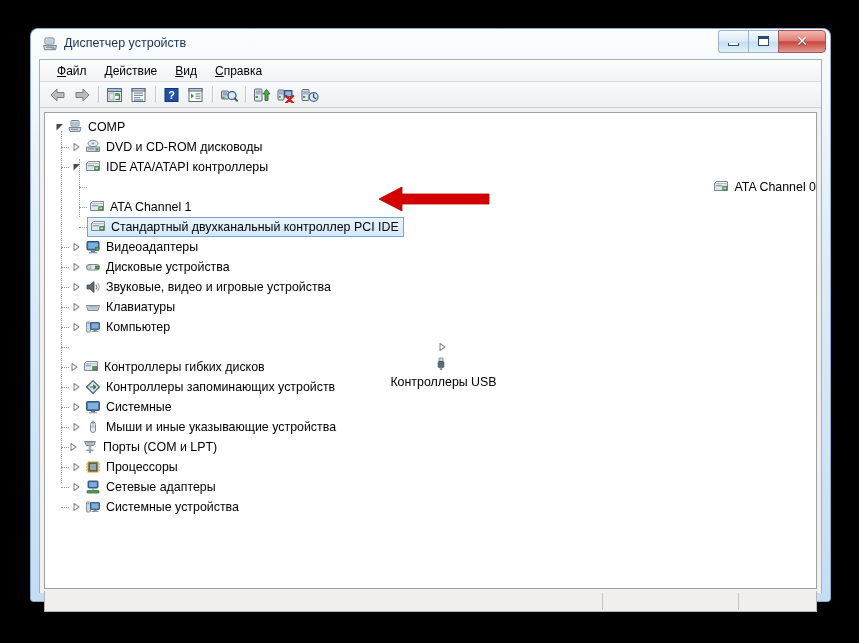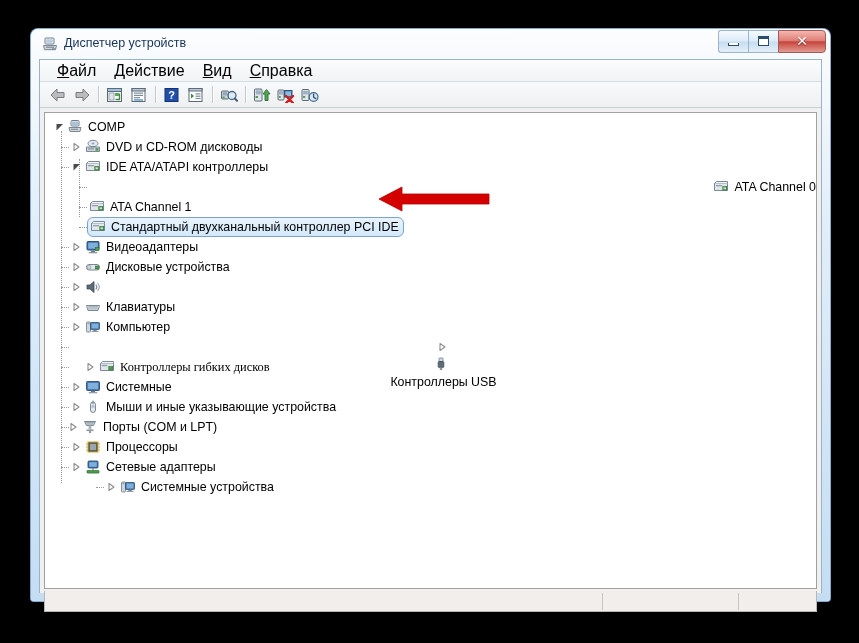--- a/index.html
+++ b/index.html
@@ -41,21 +41,21 @@
   .wb .x-g{left:0;top:0;right:0;bottom:0;color:#fff;font-size:14px;font-weight:bold;text-align:center;line-height:21px;text-shadow:0 1px 1px rgba(0,0,0,.5);}
 
   
   .client{position:absolute;left:8px;top:30px;width:783px;height:534px;
           background:#f0f0f0;border:1px solid #9bb2c9;border-bottom:none;box-sizing:border-box;}
 
   
   .menubar{position:absolute;left:0;top:0;width:781px;height:22px;
            background:linear-gradient(180deg,#fbfcfd 0%,#f1f3f5 100%);
            border-bottom:1px solid #d7dce1;display:flex;align-items:center;padding-left:8px;box-sizing:border-box;}
-  .menu-item{font-size:16px;color:#000;padding:3px 9px;white-space:nowrap;cursor:default;}
+  .menu-item{font-size:12px;color:#000;padding:3px 9px;white-space:nowrap;cursor:default;}
   .menu-item u{text-decoration:underline;}
 
   
   .toolbar{position:absolute;left:0;top:22px;width:781px;height:26px;
            background:linear-gradient(180deg,#f8f9fa 0%,#eef0f2 100%);
            border-bottom:1px solid #c8ced4;display:flex;align-items:center;padding-left:6px;box-sizing:border-box;}
   .tb-btn{width:23px;height:22px;margin-right:1px;display:flex;align-items:center;justify-content:center;cursor:default;}
   .tb-sep{width:1px;height:17px;background:#c3c9cf;margin:0 4px;box-shadow:1px 0 0 #fdfdfd;}
 
   
@@ -63,21 +63,21 @@
             background:#fff;border:1px solid #a0a0a0;box-sizing:border-box;overflow:hidden;}
   .tree{position:relative;padding:4px 0 0 0;}
 
   .row{position:relative;height:20px;display:flex;align-items:center;white-space:nowrap;cursor:default;}
   .row .lbl{font-size:12.4px;color:#000;line-height:20px;}
   .exp{width:14px;height:20px;position:relative;flex:0 0 14px;}
   .ico{width:16px;height:16px;flex:0 0 16px;margin-right:5px;position:relative;}
 
   .sel-wrap{display:inline-flex;align-items:center;
             background:linear-gradient(180deg,#e8f3fd 0%,#d2e9fb 100%);
-            border:1px solid #7da2ce;border-radius:6px;padding:0 4px 0 2px;height:18px;}
+            border:1px solid #7da2ce;border-radius:0;padding:0 4px 0 2px;height:18px;}
   .sel-wrap .lbl{line-height:16px;}
 
   
   .guide{position:absolute;width:1px;border-left:1px dotted #9a9a9a;}
   .guide-h{position:absolute;height:1px;border-top:1px dotted #9a9a9a;}
 
   
   .statusbar{position:absolute;left:4px;top:531px;width:773px;height:21px;
              background:#f1eeec;border:1px solid #b6b6b6;border-top:none;box-sizing:border-box;}
   .sb-sep{position:absolute;top:2px;width:1px;height:17px;background:#c8c4c2;}
@@ -373,20 +373,21 @@
                   <path d="M3 1.5 L8 5 L3 8.5 Z" fill="none" stroke="#8d8d8d" stroke-width="1.1" stroke-linejoin="round"></path>
                 </svg>
             </span>
             <span class="ico">
               <svg width="16" height="16" viewBox="0 0 16 16">
                 <path d="M2 6 L5 6 L9 2.5 L9 13.5 L5 10 L2 10 Z" fill="#5d6b78" stroke="#3e4a55" stroke-width=".8" stroke-linejoin="round"></path>
                 <path d="M10.8 5.5 A4 4 0 0 1 10.8 10.5" stroke="#7b8894" stroke-width="1.1" fill="none"></path>
                 <path d="M12.6 4 A6.2 6.2 0 0 1 12.6 12" stroke="#9aa6b1" stroke-width="1.1" fill="none"></path>
               </svg>
             </span>
+            <span class="lbl">Звуковые, видео и игровые устройства</span>
           </div>
 
           <div class="row" style="padding-left:26px;">
             <div class="guide-h" style="left:16px;top:10px;width:8px;"></div>
             <span class="exp">
               <svg width="10" height="10" viewBox="0 0 10 10" style="margin-top:5px;">
                   <path d="M3 1.5 L8 5 L3 8.5 Z" fill="none" stroke="#8d8d8d" stroke-width="1.1" stroke-linejoin="round"></path>
                 </svg>
             </span>
             <span class="ico">
@@ -428,38 +429,53 @@
             <span class="ico">
               <svg width="16" height="16" viewBox="0 0 16 16">
                 <rect x="6" y="2" width="4" height="3.5" rx=".6" fill="#cfd6dc" stroke="#6d7d8c" stroke-width=".8"></rect>
                 <rect x="5.2" y="5.5" width="5.6" height="6" rx="1" fill="#5d6b78" stroke="#3e4a55" stroke-width=".8"></rect>
                 <rect x="6.8" y="11.5" width="2.4" height="2.6" fill="#8d979f"></rect>
               </svg>
             </span>
             <span class="lbl">Контроллеры USB</span>
           </div>
 
-          <div class="row" style="padding-left:40px;font-family:Liberation Serif, serif;">
+          <div class="row" style="padding-left:24px;">
             <div class="guide-h" style="left:16px;top:10px;width:8px;"></div>
             <span class="exp">
               <svg width="10" height="10" viewBox="0 0 10 10" style="margin-top:5px;">
                   <path d="M3 1.5 L8 5 L3 8.5 Z" fill="none" stroke="#8d8d8d" stroke-width="1.1" stroke-linejoin="round"></path>
                 </svg>
             </span>
             <span class="ico">
               <svg width="16" height="16" viewBox="0 0 16 16">
                 <path d="M1.5 4.5h13v7h-13z" fill="#e1e6ea" stroke="#6d7d8c" stroke-width=".9"></path>
                 <path d="M1.5 4.5 L3.5 2.5 L14.5 2.5 L14.5 4.5" fill="#f2f5f7" stroke="#6d7d8c" stroke-width=".9"></path>
                 <rect x="2.8" y="5.8" width="5.5" height="1.4" fill="#93a0ab"></rect>
                 <rect x="9.8" y="7.6" width="4" height="3.4" fill="#4f9c4f" stroke="#2d6b2d" stroke-width=".6"></rect>
               </svg>
             </span>
             <span class="lbl">Контроллеры гибких дисков</span>
           </div>
 
+          <div class="row" style="padding-left:26px;">
+            <div class="guide-h" style="left:16px;top:10px;width:8px;"></div>
+            <span class="exp">
+              <svg width="10" height="10" viewBox="0 0 10 10" style="margin-top:5px;">
+                  <path d="M3 1.5 L8 5 L3 8.5 Z" fill="none" stroke="#8d8d8d" stroke-width="1.1" stroke-linejoin="round"></path>
+                </svg>
+            </span>
+            <span class="ico">
+              <svg width="16" height="16" viewBox="0 0 16 16">
+                <path d="M8 1.6 L14.4 8 L8 14.4 L1.6 8 Z" fill="#dfe5ea" stroke="#3b5a78" stroke-width="1.1" stroke-linejoin="round"></path>
+                <path d="M5.2 8 L10.6 8 M10.6 8 L8.6 6.2 M10.6 8 L8.6 9.8" stroke="#2f6f2f" stroke-width="1.2" fill="none" stroke-linecap="round"></path>
+              </svg>
+            </span>
+            <span class="lbl">Контроллеры запоминающих устройств</span>
+          </div>
 
           <div class="row" style="padding-left:26px;">
             <div class="guide-h" style="left:16px;top:10px;width:8px;"></div>
             <span class="exp">
               <svg width="10" height="10" viewBox="0 0 10 10" style="margin-top:5px;">
                   <path d="M3 1.5 L8 5 L3 8.5 Z" fill="none" stroke="#8d8d8d" stroke-width="1.1" stroke-linejoin="round"></path>
                 </svg>
             </span>
             <span class="ico">
               <svg width="16" height="16" viewBox="0 0 16 16">
@@ -538,21 +554,21 @@
               <svg width="16" height="16" viewBox="0 0 16 16">
                 <rect x="3" y="2" width="10" height="7" rx="1" fill="#3f6fa8" stroke="#2a4e78" stroke-width=".9"></rect>
                 <rect x="4.2" y="3.2" width="7.6" height="4.6" fill="#7fb0dc"></rect>
                 <path d="M8 9 L8 11.5" stroke="#6d7d8c" stroke-width="1.2"></path>
                 <rect x="2" y="11.5" width="12" height="2.6" rx=".6" fill="#4f9c4f" stroke="#2d6b2d" stroke-width=".7"></rect>
               </svg>
             </span>
             <span class="lbl">Сетевые адаптеры</span>
           </div>
 
-          <div class="row" style="padding-left:26px;margin-left:35px;">
+          <div class="row" style="padding-left:26px;">
             <div class="guide-h" style="left:16px;top:10px;width:8px;"></div>
             <span class="exp">
               <svg width="10" height="10" viewBox="0 0 10 10" style="margin-top:5px;">
                   <path d="M3 1.5 L8 5 L3 8.5 Z" fill="none" stroke="#8d8d8d" stroke-width="1.1" stroke-linejoin="round"></path>
                 </svg>
             </span>
             <span class="ico">
               <svg width="16" height="16" viewBox="0 0 16 16">
                 <rect x="1.5" y="3" width="4" height="10" rx=".8" fill="#cfd6dc" stroke="#6d7d8c" stroke-width=".8"></rect>
                 <rect x="2.4" y="4.2" width="2.2" height="1" fill="#8d979f"></rect>

